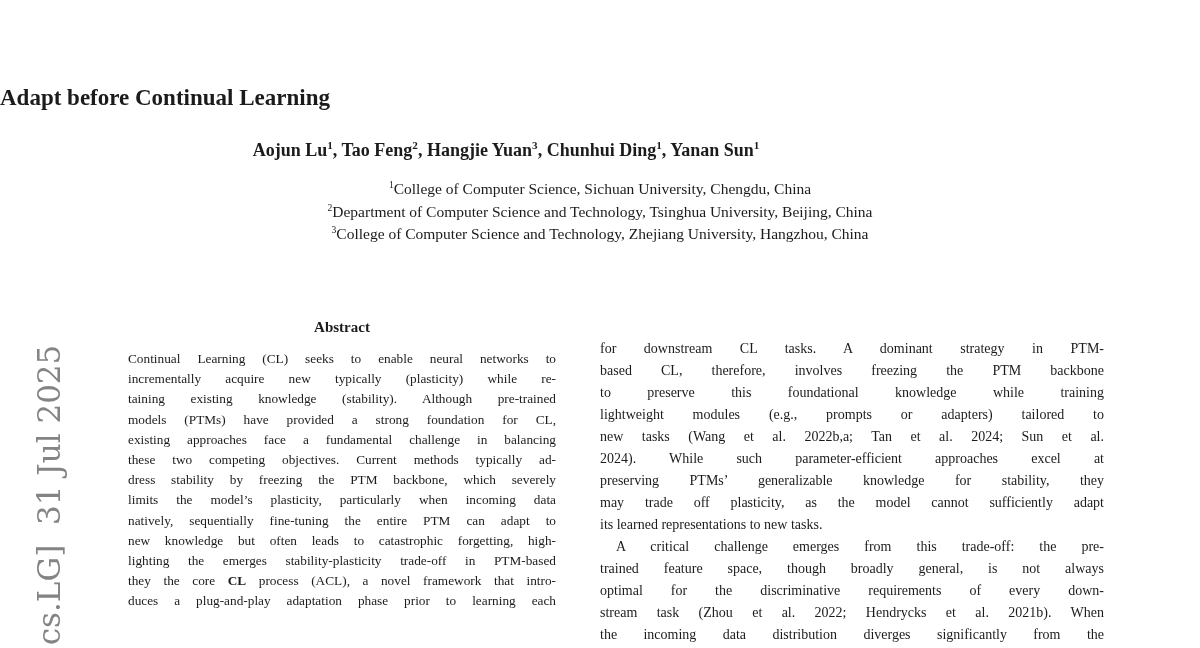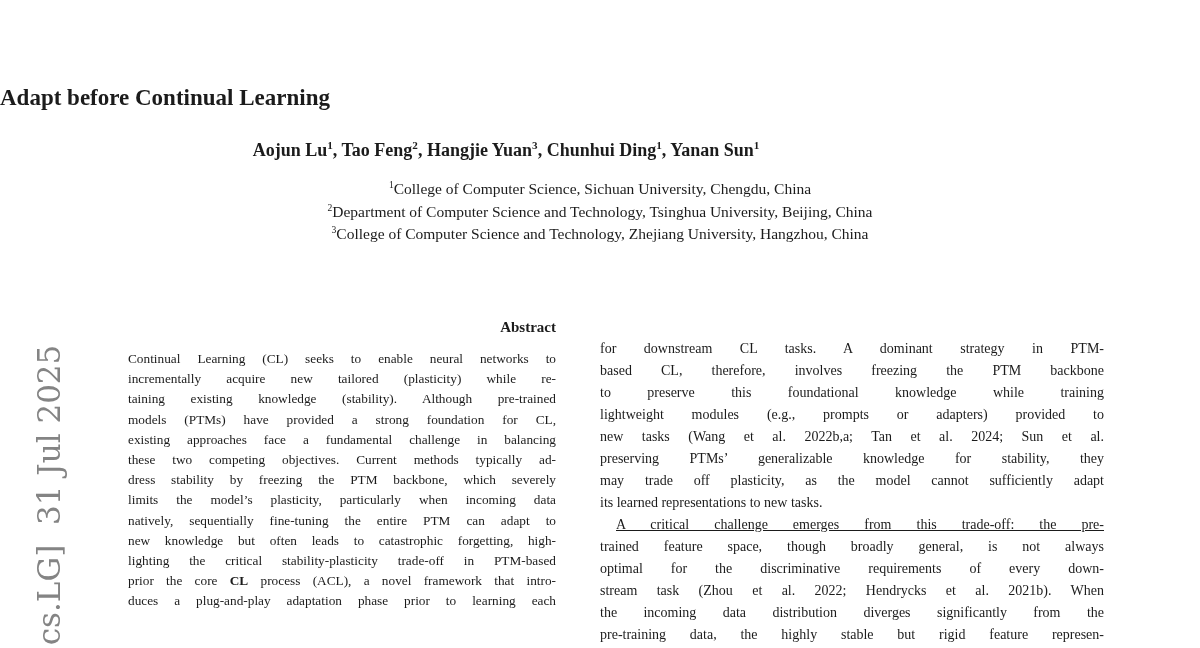--- a/index.html
+++ b/index.html
@@ -20,26 +20,26 @@
   .authors{
     position:absolute;top:138px;left:0;width:1012px;text-align:center;
     font-size:18px;font-weight:bold;line-height:24px;
   }
   .affils{
     position:absolute;top:178px;left:0;width:1200px;text-align:center;
     font-size:15.5px;line-height:22.5px;
   }
   sup{font-size:0.62em;vertical-align:super;line-height:0;}
   .abstract{position:absolute;left:128px;top:318px;width:428px;}
-  .abs-heading{text-align:right;font-weight:bold;font-size:15px;line-height:18px;margin-bottom:13px;}
+  .abs-heading{text-align:center;font-weight:bold;font-size:15px;line-height:18px;margin-bottom:13px;}
   .abs-body{font-size:13.3px;line-height:20.2px;}
   .rightcol{position:absolute;left:600px;top:314px;width:504px;font-size:14px;line-height:22px;margin-top:24px;}
   .jline{text-align:justify;text-align-last:justify;}
   .jline.lastline{text-align-last:left;}
-  .jline.indent span:first-child{padding-left:16px;text-decoration:underline;}
+  .jline.indent span:first-child{padding-left:16px;}
   .bold{font-weight:bold;}
   .ital{}
 </style>
 </head>
 <body>
 
 <div class="page">
 
   <div class="watermark">cs.LG]  31 Jul 2025</div>
 
@@ -50,41 +50,42 @@
   <div class="affils" id="affils">
       <div><sup>1</sup><span>College of Computer Science, Sichuan University, Chengdu, China</span></div>
       <div><sup>2</sup><span>Department of Computer Science and Technology, Tsinghua University, Beijing, China</span></div>
       <div><sup>3</sup><span>College of Computer Science and Technology, Zhejiang University, Hangzhou, China</span></div>
     </div>
 
   <section class="abstract">
     <div class="abs-heading">Abstract</div>
     <div class="abs-body" id="abs-body">
         <div class="jline"><span>Continual Learning (CL) seeks to enable neural networks to</span></div>
-        <div class="jline"><span>incrementally acquire new tailored (plasticity) while re-</span></div>
+        <div class="jline"><span>incrementally acquire new typically (plasticity) while re-</span></div>
         <div class="jline"><span>taining existing knowledge (stability). Although pre-trained</span></div>
         <div class="jline"><span>models (PTMs) have provided a strong foundation for CL,</span></div>
         <div class="jline"><span>existing approaches face a fundamental challenge in balancing</span></div>
         <div class="jline"><span>these two competing objectives. Current methods typically ad-</span></div>
         <div class="jline"><span>dress stability by freezing the PTM backbone, which severely</span></div>
         <div class="jline"><span>limits the model’s plasticity, particularly when incoming data</span></div>
         <div class="jline"><span>natively, sequentially fine-tuning the entire PTM can adapt to</span></div>
         <div class="jline"><span>new knowledge but often leads to catastrophic forgetting, high-</span></div>
-        <div class="jline"><span>lighting the critical stability-plasticity trade-off in PTM-based</span></div>
-        <div class="jline"><span>prior the core </span><span class="bold">CL</span><span> process (ACL), a novel framework that intro-</span></div>
+        <div class="jline"><span>lighting the emerges stability-plasticity trade-off in PTM-based</span></div>
+        <div class="jline"><span>they the core </span><span class="bold">CL</span><span> process (ACL), a novel framework that intro-</span></div>
         <div class="jline"><span>duces a plug-and-play adaptation phase prior to learning each</span></div>
       </div>
   </section>
 
   <section class="rightcol" id="right-col">
       <div class="jline"><span>for downstream CL tasks. A dominant strategy in PTM-</span></div>
       <div class="jline"><span>based CL, therefore, involves freezing the PTM backbone</span></div>
       <div class="jline"><span>to preserve this foundational knowledge while training</span></div>
-      <div class="jline"><span>lightweight modules (</span><span class="ital">e.g.,</span><span> prompts or adapters) provided to</span></div>
+      <div class="jline"><span>lightweight modules (</span><span class="ital">e.g.,</span><span> prompts or adapters) tailored to</span></div>
       <div class="jline"><span>new tasks (Wang et al. 2022b,a; Tan et al. 2024; Sun et al.</span></div>
+      <div class="jline"><span>2024). While such parameter-efficient approaches excel at</span></div>
       <div class="jline"><span>preserving PTMs’ generalizable knowledge for stability, they</span></div>
       <div class="jline"><span>may trade off plasticity, as the model cannot sufficiently adapt</span></div>
       <div class="jline lastline"><span>its learned representations to new tasks.</span></div>
       <div class="jline indent"><span>A critical challenge emerges from this trade-off: the pre-</span></div>
       <div class="jline"><span>trained feature space, though broadly general, is not always</span></div>
       <div class="jline"><span>optimal for the discriminative requirements of every down-</span></div>
       <div class="jline"><span>stream task (Zhou et al. 2022; Hendrycks et al. 2021b). When</span></div>
       <div class="jline"><span>the incoming data distribution diverges significantly from the</span></div>
       <div class="jline"><span>pre-training data, the highly stable but rigid feature represen-</span></div>
     </section>

